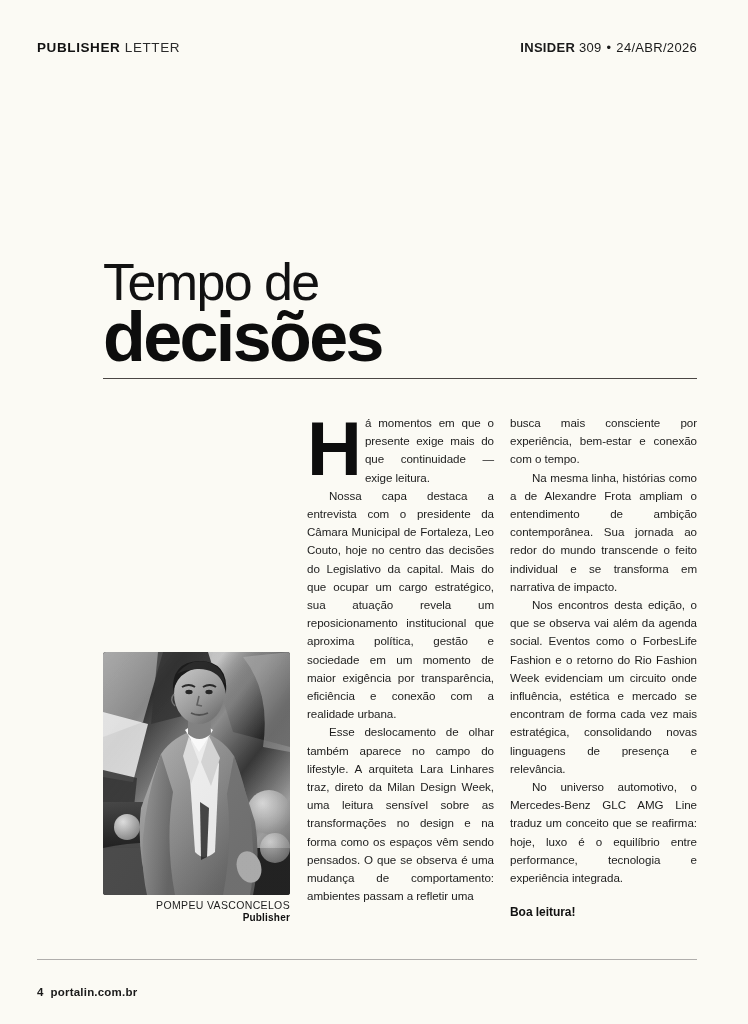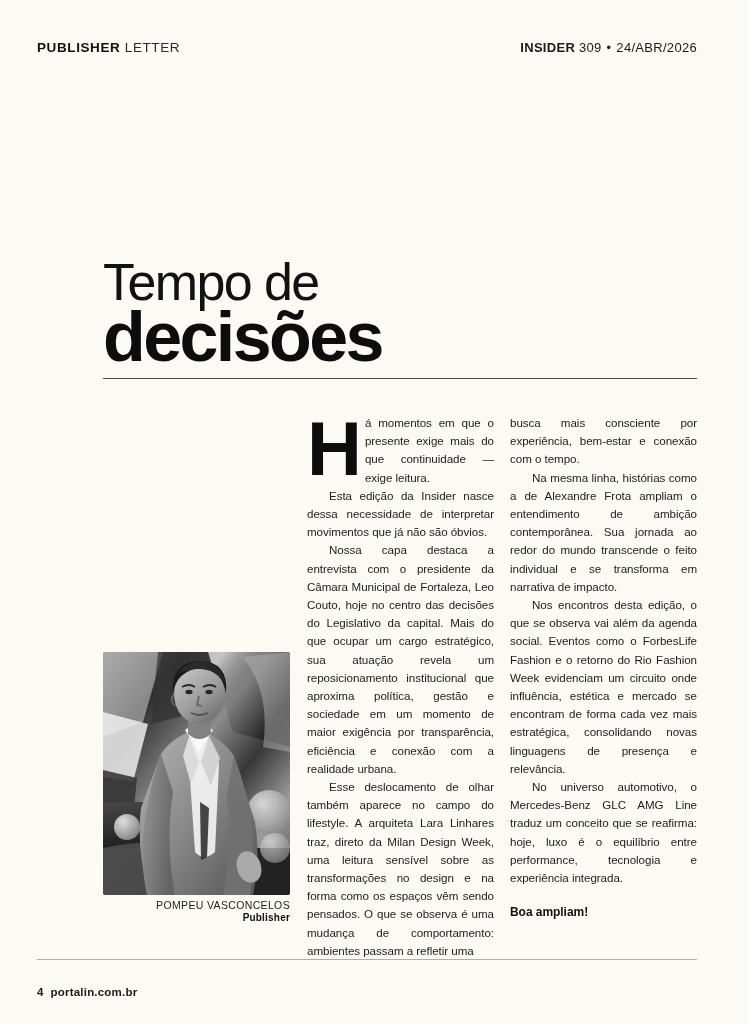--- a/index.html
+++ b/index.html
@@ -307,31 +307,30 @@
     </div>
   </div>
 
   <div class="caption">
     <div class="caption-name">POMPEU VASCONCELOS</div>
     <div class="caption-role">Publisher</div>
   </div>
 
   <div class="col col-1">
     <p class="first"><span class="dropcap">H</span><span>á momentos em que o presente exige mais do que continuidade — exige leitura.</span></p>
-    <p><span>Esta edição da Insider nasce dessa necessidade de interpretar movimentos que já não são óbvios.</span></p>
     <p><span>Nossa capa destaca a entrevista com o presidente da Câmara Municipal de Fortaleza, Leo Couto, hoje no centro das decisões do Legislativo da capital. Mais do que ocupar um cargo estratégico, sua atuação revela um reposicionamento institucional que aproxima política, gestão e sociedade em um momento de maior exigência por transparência, eficiência e conexão com a realidade urbana.</span></p>
     <p><span>Esse deslocamento de olhar também aparece no campo do lifestyle. A arquiteta Lara Linhares traz, direto da Milan Design Week, uma leitura sensível sobre as transformações no design e na forma como os espaços vêm sendo pensados. O que se observa é uma mudança de comportamento: ambientes passam a refletir uma</span></p>
   </div>
 
   <div class="col col-2">
     <p class="noindent"><span>busca mais consciente por experiência, bem-estar e conexão com o tempo.</span></p>
     <p><span>Na mesma linha, histórias como a de Alexandre Frota ampliam o entendimento de ambição contemporânea. Sua jornada ao redor do mundo transcende o feito individual e se transforma em narrativa de impacto.</span></p>
     <p><span>Nos encontros desta edição, o que se observa vai além da agenda social. Eventos como o ForbesLife Fashion e o retorno do Rio Fashion Week evidenciam um circuito onde influência, estética e mercado se encontram de forma cada vez mais estratégica, consolidando novas linguagens de presença e relevância.</span></p>
     <p><span>No universo automotivo, o Mercedes-Benz GLC AMG Line traduz um conceito que se reafirma: hoje, luxo é o equilíbrio entre performance, tecnologia e experiência integrada.</span></p>
-    <p class="signoff">Boa ampliam!</p>
+    <p class="signoff">Boa leitura!</p>
   </div>
 
   <div class="rule-footer"></div>
   <div class="footer">
     <span class="footer-page">4</span>
     <span class="footer-site">portalin.com.br</span>
   </div>
 
 </div>
 

